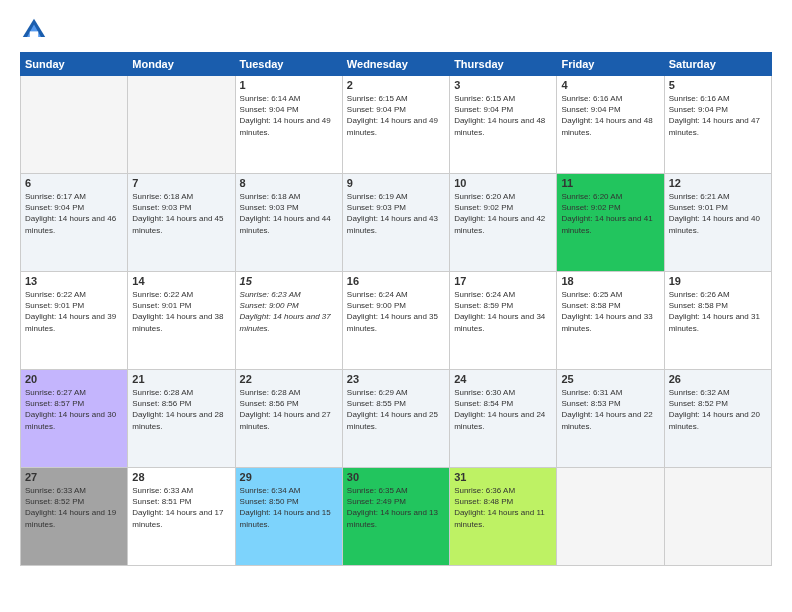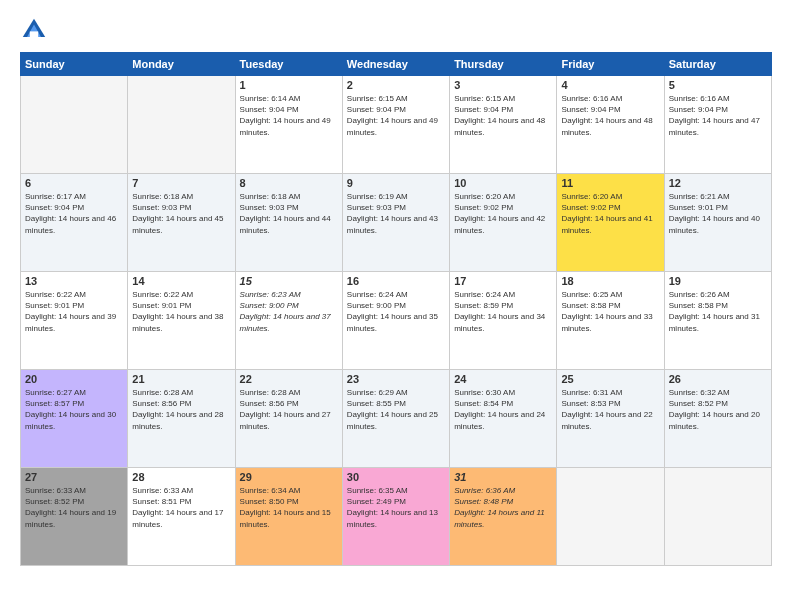--- a/index.html
+++ b/index.html
@@ -202,21 +202,21 @@
             <div class="day-info" style="white-space: pre-line;">Sunrise: 6:19 AM
 Sunset: 9:03 PM
 Daylight: 14 hours and 43 minutes.</div>
           </td>
           <td style="background-color: rgb(240, 244, 248);">
             <span class="day-num">10</span>
             <div class="day-info" style="white-space: pre-line;">Sunrise: 6:20 AM
 Sunset: 9:02 PM
 Daylight: 14 hours and 42 minutes.</div>
           </td>
-          <td style="background-color: #fde047;">
+          <td style="background-color: #22c55e;">
             <span class="day-num">11</span>
             <div class="day-info" style="white-space: pre-line;">Sunrise: 6:20 AM
 Sunset: 9:02 PM
 Daylight: 14 hours and 41 minutes.</div>
           </td>
           <td style="background-color: rgb(240, 244, 248);">
             <span class="day-num">12</span>
             <div class="day-info" style="white-space: pre-line;">Sunrise: 6:21 AM
 Sunset: 9:01 PM
 Daylight: 14 hours and 40 minutes.</div>
@@ -316,33 +316,33 @@
             <div class="day-info" style="white-space: pre-line;">Sunrise: 6:33 AM
 Sunset: 8:52 PM
 Daylight: 14 hours and 19 minutes.</div>
           </td>
           <td style="background-color: rgb(255, 255, 255);">
             <span class="day-num">28</span>
             <div class="day-info" style="white-space: pre-line;">Sunrise: 6:33 AM
 Sunset: 8:51 PM
 Daylight: 14 hours and 17 minutes.</div>
           </td>
-          <td style="background-color: #fdba74;">
+          <td style="background-color: #7dd3fc;">
             <span class="day-num">29</span>
             <div class="day-info" style="white-space: pre-line;">Sunrise: 6:34 AM
 Sunset: 8:50 PM
 Daylight: 14 hours and 15 minutes.</div>
           </td>
-          <td style="background-color: #f9a8d4;">
+          <td style="background-color: #22c55e;">
             <span class="day-num">30</span>
             <div class="day-info" style="white-space: pre-line;">Sunrise: 6:35 AM
 Sunset: 2:49 PM
 Daylight: 14 hours and 13 minutes.</div>
           </td>
-          <td style="background-color: #fdba74; font-style: italic;">
+          <td style="background-color: #bef264;">
             <span class="day-num">31</span>
             <div class="day-info" style="white-space: pre-line;">Sunrise: 6:36 AM
 Sunset: 8:48 PM
 Daylight: 14 hours and 11 minutes.</div>
           </td>
           <td class="empty-cell" style="background-color: rgb(245, 245, 245);"></td>
           <td class="empty-cell" style="background-color: rgb(245, 245, 245);"></td>
         </tr>
       </tbody>
   </table>

